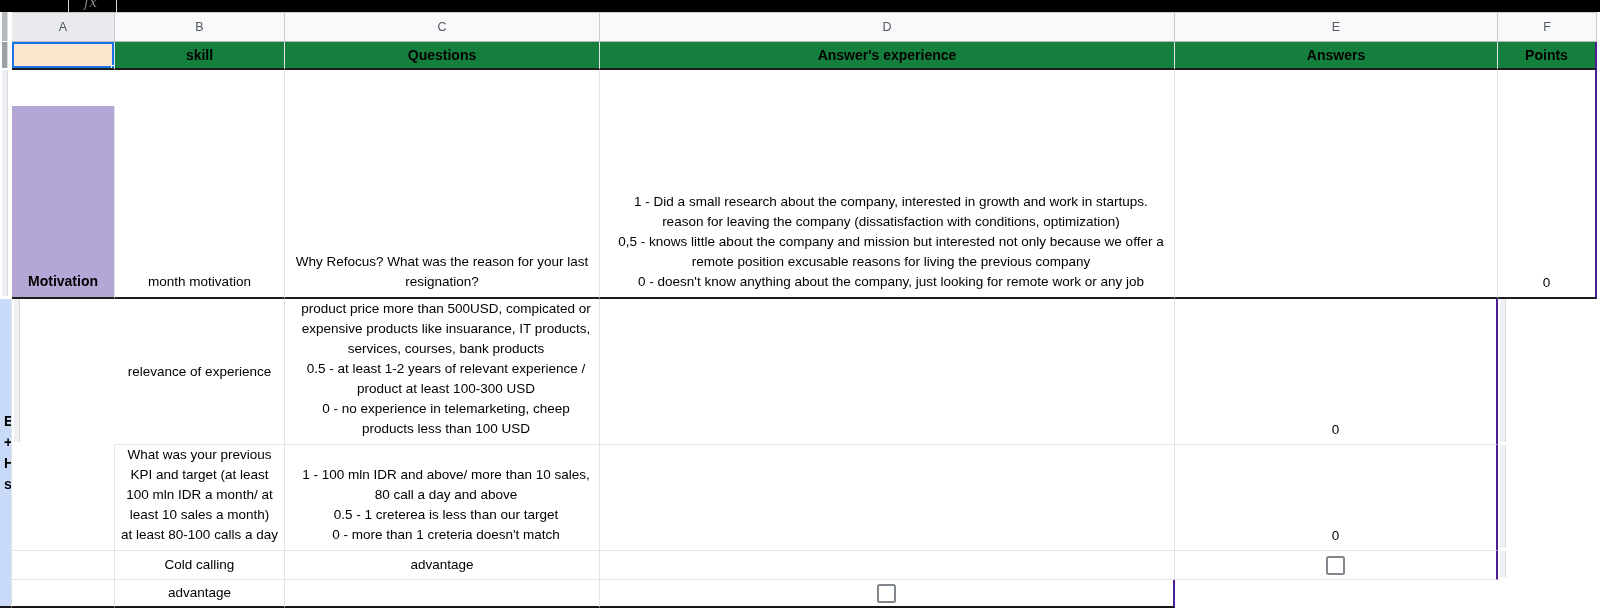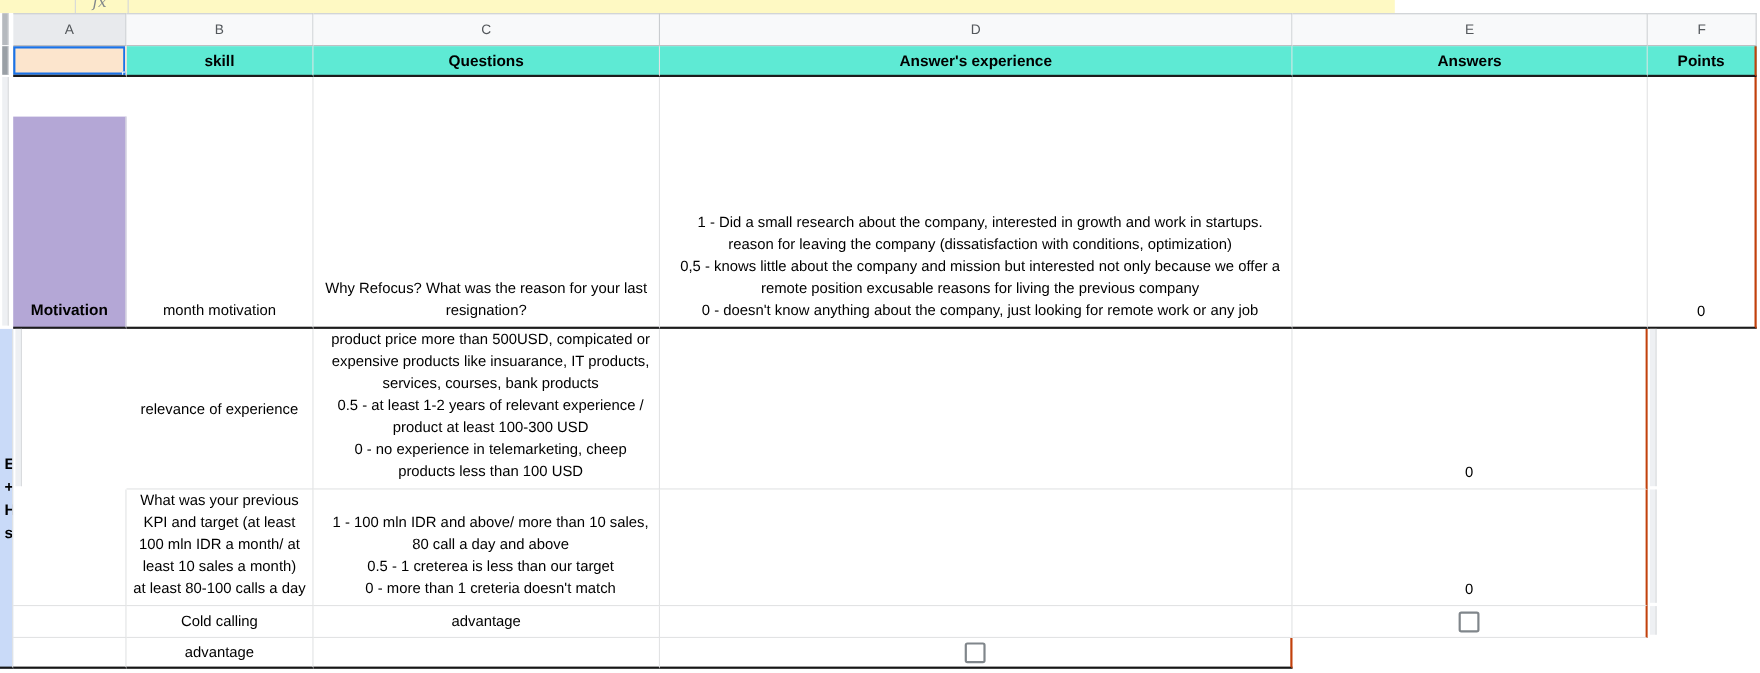--- a/index.html
+++ b/index.html
@@ -1,20 +1,20 @@
 <!DOCTYPE html>
 <html><head>
 <meta charset="utf-8">
 <style>
   * { margin:0; padding:0; box-sizing:border-box; }
   html,body { width:1600px; height:612px; overflow:hidden; background:#fff;
               font-family:"Liberation Sans", sans-serif; color:#000; }
 
   
-  .fxbar { position:absolute; top:0; left:0; width:1268px; height:12px; background:#fef9c3; overflow:hidden; }
+  .fxbar { position:absolute; top:0; left:0; width:1600px; height:12px; background:#000000; overflow:hidden; }
   .fxbar .sep { position:absolute; top:0; width:1px; height:12px; background:#d5d7da; }
   .fxbar .sep1 { left:68px; }
   .fxbar .sep2 { left:116px; }
   .fx-glyph { position:absolute; left:84px; top:-6px; font-family:"DejaVu Serif", serif;
               font-style:italic; font-size:14px; color:#80868b; }
 
   
   .sheet { position:absolute; top:12px; left:0; width:1597px;
            display:grid;
            grid-template-columns:12px 103px 170px 315px 575px 323px 99px;
@@ -35,29 +35,29 @@
   .colhdr.selected { background:#e8eaed; }
 
   
   .rowhdr { border:none; background:#fff; position:relative; }
   .rowhdr .bar { position:absolute; left:2px; top:0; bottom:3px; width:6px;
                  background:#eef0f3; border-right:1px solid #d9dbde; }
   .rowhdr.dark1 .bar { background:#b6babf; bottom:1px; }
   .rowhdr.dark2 .bar { background:#9aa0a6; bottom:2px; }
 
   
-  .hdrcell { background:#5eead4; font-weight:bold; font-size:14px;
+  .hdrcell { background:#15803d; font-weight:bold; font-size:14px;
              justify-content:center; border-bottom:2px solid #1c1c1c; }
 
   
   .thick-bot { border-bottom:2px solid #1c1c1c; }
   
   .table-bot { border-bottom:2px solid #161616; }
   
-  .edge-right { border-right:2px solid #c2410c; }
+  .edge-right { border-right:2px solid #4c1d95; }
 
   
   .grp-motivation { background:#b4a7d6; font-weight:bold; font-size:14px;
                     justify-content:flex-end; padding-bottom:6px;margin-top:36px; }
   .grp-exp { background:#c9daf8; font-weight:bold; font-size:14px;
              grid-row:4 / span 4; justify-content:center; line-height:21px; padding:0 4px; }
 
   
   .a1 { background:#fce5cd; box-shadow:inset 0 0 0 2px #1a73e8; z-index:4; }
   .fill-handle { position:absolute; right:-5px; bottom:-5px; width:8px; height:8px;

